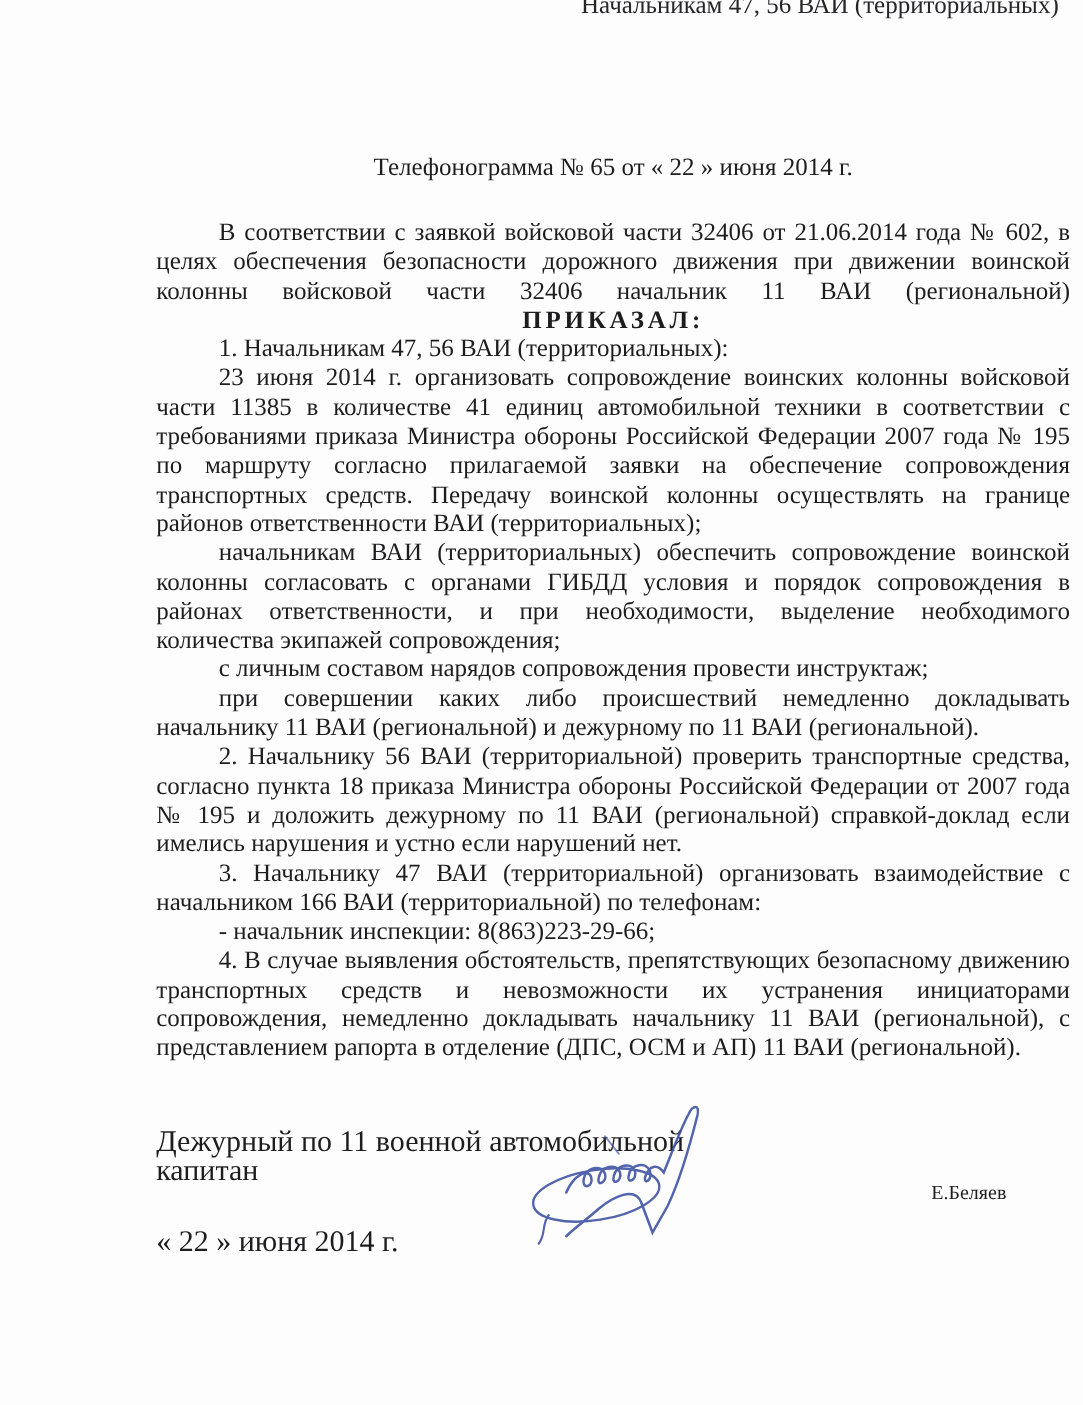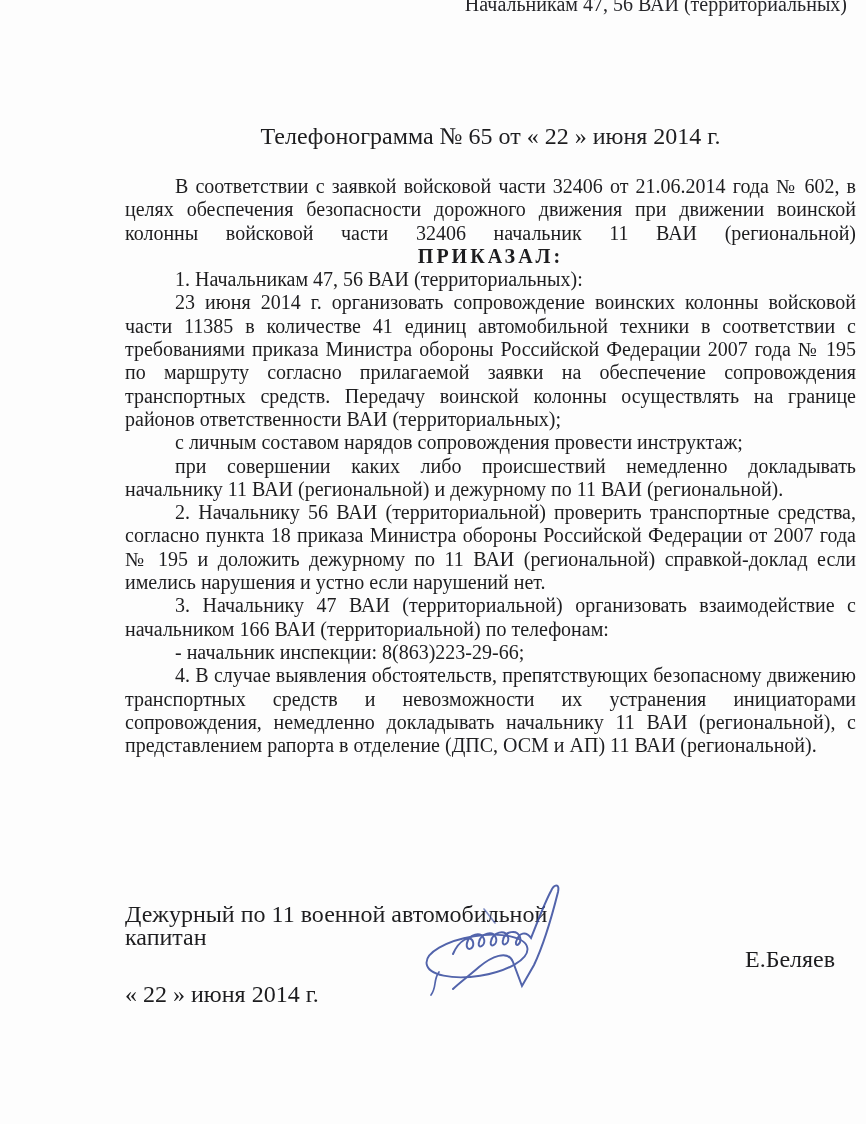--- a/index.html
+++ b/index.html
@@ -17,21 +17,21 @@
     right: 19px;
     font-size: 20px;
     line-height: 22px;
     white-space: nowrap;
     color: #26262a;
   }
   .doc-title {
     position: absolute;
     top: 123px; left: 125px; width: 731px;
     text-align: center;
-    font-size: 24px;
+    font-size: 20px;
   }
   .doc-body {
     position: absolute;
     top: 175px; left: 125px; width: 731px;
     font-size: 20px;
     line-height: 23.3px;
   }
   .doc-body p {
     margin: 0;
     text-align: justify;
@@ -51,40 +51,41 @@
     line-height: 23.3px;
   }
   .sig-date {
     position: absolute;
     top: 981px; left: 125px;
     font-size: 24px;
   }
   .sig-name {
     position: absolute;
     top: 946px; left: 745px;
-    font-size: 24px;
+    font-size: 16px;
   }
   .sig-scribble {
     position: absolute;
     top: 882px; left: 423px;
     width: 152px; height: 118px;
   }
 </style>
 </head>
 <body>
 
 <div class="addressee-note">Начальникам 47, 56 ВАИ (территориальных)</div>
 
 <div class="doc-title">Телефонограмма № 65 от « 22 » июня 2014 г.</div>
 
 <div class="doc-body">
   <p class="spread-last">В соответствии с заявкой войсковой части 32406 от 21.06.2014 года № 602, в целях обеспечения безопасности дорожного движения при движении воинской колонны войсковой части 32406 начальник 11 ВАИ (региональной)</p>
   <p class="order-word">ПРИКАЗАЛ:</p>
   <p>1. Начальникам 47, 56 ВАИ (территориальных):</p>
   <p>23 июня 2014 г. организовать сопровождение воинских колонны войсковой части 11385 в количестве 41 единиц автомобильной техники в соответствии с требованиями приказа Министра обороны Российской Федерации 2007 года № 195 по маршруту согласно прилагаемой заявки на обеспечение сопровождения транспортных средств. Передачу воинской колонны осуществлять на границе районов ответственности ВАИ (территориальных);</p>
+  <p>начальникам ВАИ (территориальных) обеспечить сопровождение воинской колонны согласовать с органами ГИБДД условия и порядок сопровождения в районах ответственности, и при необходимости, выделение необходимого количества экипажей сопровождения;</p>
   <p>с личным составом нарядов сопровождения провести инструктаж;</p>
   <p>при совершении каких либо происшествий немедленно докладывать начальнику 11 ВАИ (региональной) и дежурному по 11 ВАИ (региональной).</p>
   <p>2. Начальнику 56 ВАИ (территориальной) проверить транспортные средства, согласно пункта 18 приказа Министра обороны Российской Федерации от 2007 года № 195 и доложить дежурному по 11 ВАИ (региональной) справкой-доклад если имелись нарушения и устно если нарушений нет.</p>
   <p>3. Начальнику 47 ВАИ (территориальной) организовать взаимодействие с начальником 166 ВАИ (территориальной) по телефонам:</p>
   <p>- начальник инспекции: 8(863)223-29-66;</p>
   <p>4. В случае выявления обстоятельств, препятствующих безопасному движению транспортных средств и невозможности их устранения инициаторами сопровождения, немедленно докладывать начальнику 11 ВАИ (региональной), с представлением рапорта в отделение (ДПС, ОСМ и АП) 11 ВАИ (региональной).</p>
 </div>
 
 <div class="sig-position">
   <div>Дежурный по 11 военной автомобильной</div>

